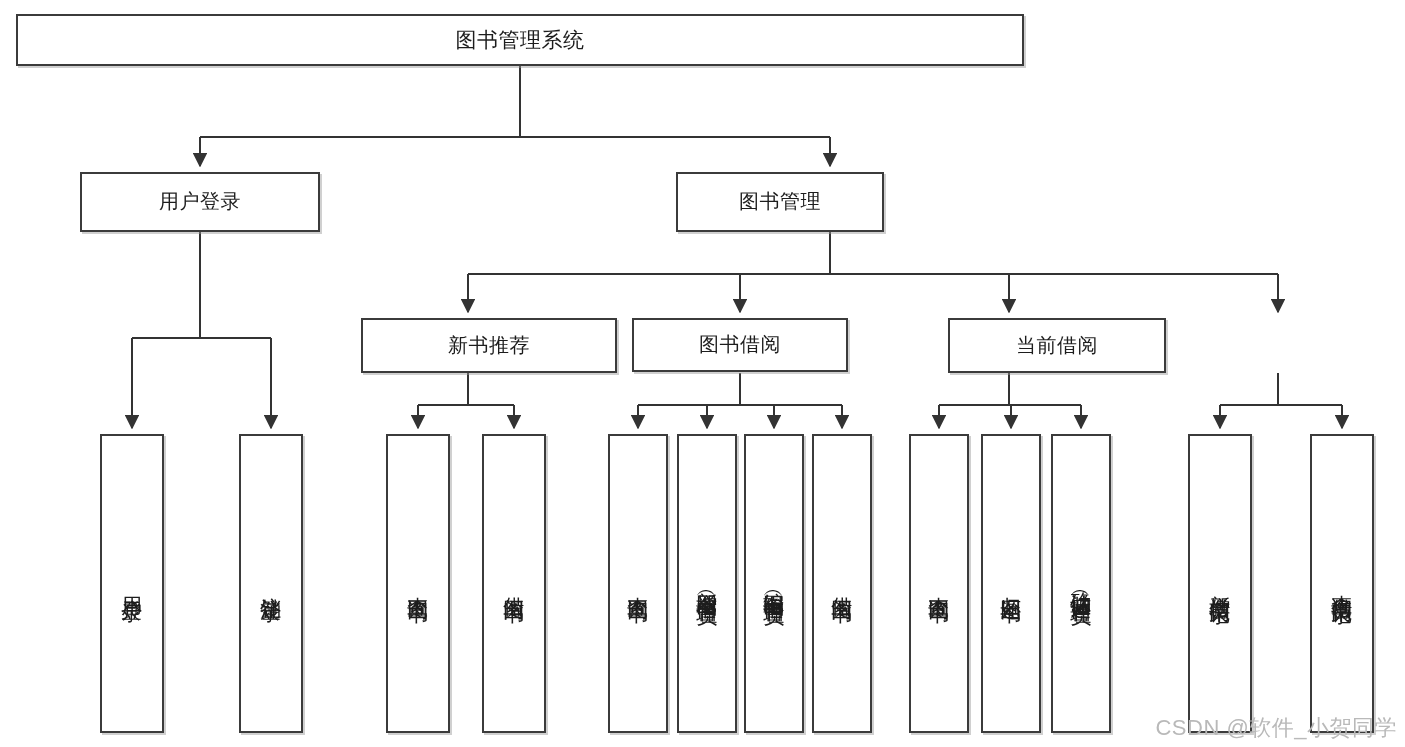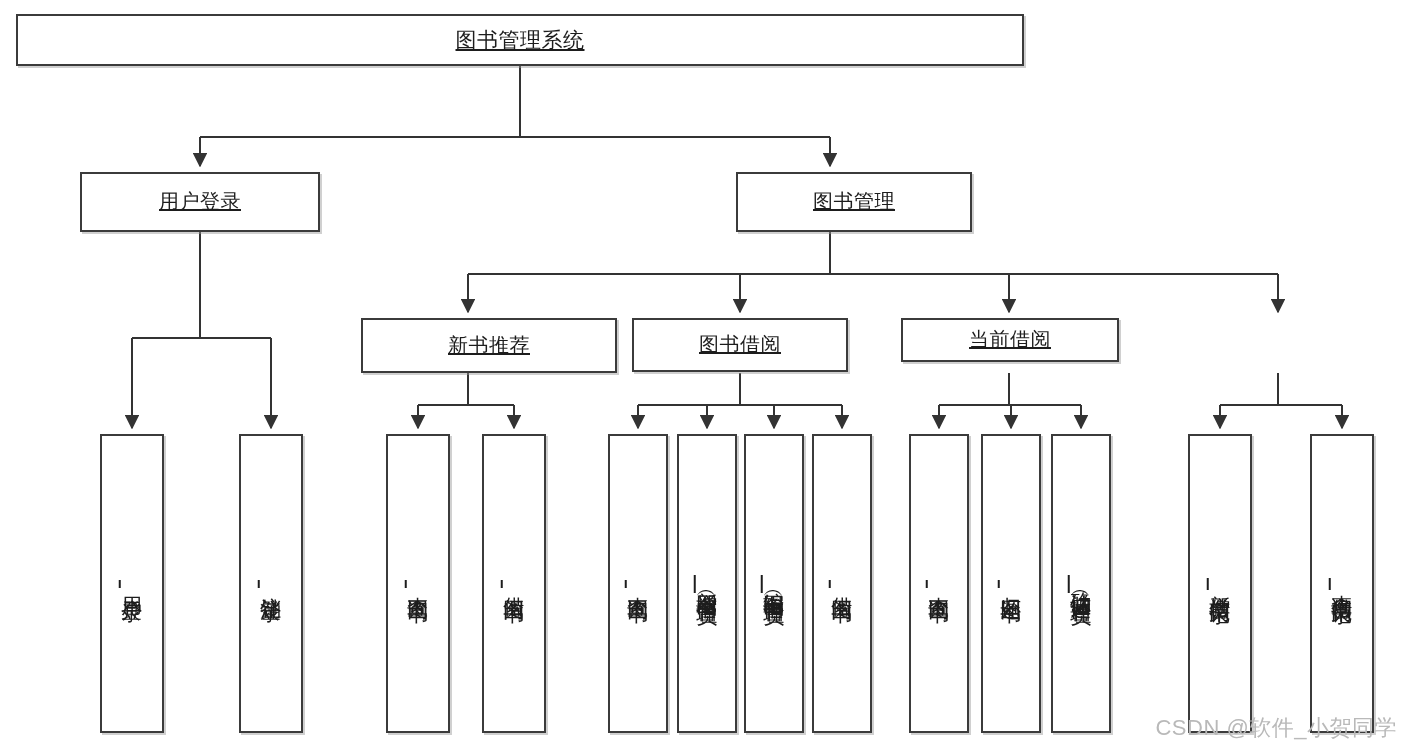--- a/index.html
+++ b/index.html
@@ -32,21 +32,20 @@
     display: flex;
     align-items: center;
     justify-content: center;
     color: #1d1d1d;
   }
   .node .label {
     display: block;
     text-align: center;
     line-height: 1.18;
     letter-spacing: 0.5px;
-    text-decoration: underline;
   }
   
   .lvl0 { }
   .lvl0 .label { font-size: 21px; }
   
   .lvl1 .label, .lvl2 .label { font-size: 20px; }
   
   .leaf .label {
     writing-mode: vertical-rl;
     text-orientation: upright;
@@ -122,31 +121,31 @@
     </g>
   </svg>
 
   <div class="node lvl0" style="left: 16px; top: 14px; width: 1008px; height: 52px;">
     <span class="label">图书管理系统</span>
   </div>
 
   <div class="node lvl1" style="left: 80px; top: 172px; width: 240px; height: 60px;">
     <span class="label">用户登录</span>
   </div>
-  <div class="node lvl1" style="left: 736px; top: 172px; width: 236px; height: 60px;">
+  <div class="node lvl1" style="left: 676px; top: 172px; width: 208px; height: 60px;">
     <span class="label">图书管理</span>
   </div>
 
   <div class="node lvl2" style="left: 361px; top: 318px; width: 256px; height: 55px;">
     <span class="label">新书推荐</span>
   </div>
   <div class="node lvl2" style="left: 632px; top: 318px; width: 216px; height: 54px;">
     <span class="label">图书借阅</span>
   </div>
-  <div class="node lvl2" style="left: 901px; top: 318px; width: 218px; height: 44px;">
+  <div class="node lvl2" style="left: 948px; top: 318px; width: 218px; height: 55px;">
     <span class="label">当前借阅</span>
   </div>
 
   <div class="node leaf" style="left: 100px; top: 434px; width: 64px; height: 299px;">
     <span class="label">用户登录</span>
   </div>
   <div class="node leaf" style="left: 239px; top: 434px; width: 64px; height: 299px;">
     <span class="label">注销登录</span>
   </div>
   <div class="node leaf" style="left: 386px; top: 434px; width: 64px; height: 299px;">

